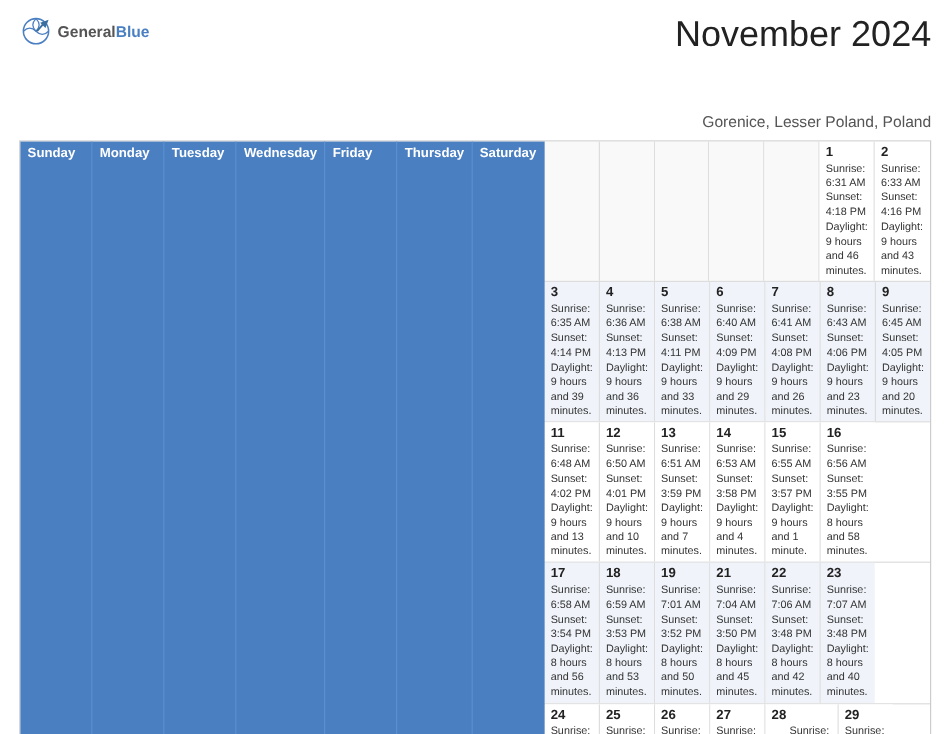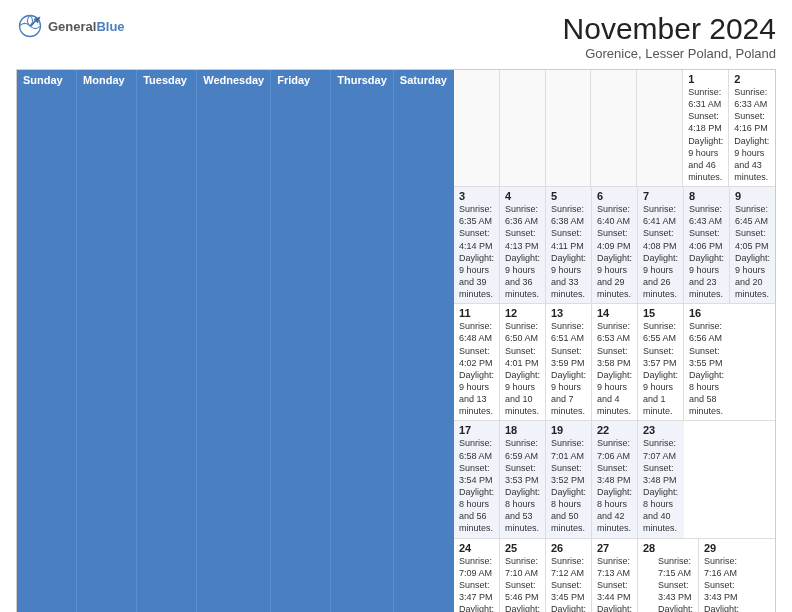--- a/index.html
+++ b/index.html
@@ -36,20 +36,21 @@
       text-align: right;
     }
     .month-title {
       font-size: 30px;
       font-weight: 300;
       color: #222;
     }
     .location {
       font-size: 13px;
       color: #555;
+      margin-top: 48px;
     }
     .calendar {
       flex: 1;
       display: flex;
       flex-direction: row;
       border: 1px solid #ccc;
     }
     .cal-header {
       display: grid;
       grid-template-columns: repeat(7, 1fr);
@@ -252,20 +253,26 @@
 Sunset: 3:53 PM
 Daylight: 8 hours and 53 minutes.</div>
           </div>
           <div class="cal-cell alt">
             <span class="day-num">19</span>
             <div class="cell-info" style="white-space: pre-line;">Sunrise: 7:01 AM
 Sunset: 3:52 PM
 Daylight: 8 hours and 50 minutes.</div>
           </div>
           <div class="cal-cell alt">
+            <span class="day-num">21</span>
+            <div class="cell-info" style="white-space: pre-line;">Sunrise: 7:04 AM
+Sunset: 3:50 PM
+Daylight: 8 hours and 45 minutes.</div>
+          </div>
+          <div class="cal-cell alt">
             <span class="day-num">22</span>
             <div class="cell-info" style="white-space: pre-line;">Sunrise: 7:06 AM
 Sunset: 3:48 PM
 Daylight: 8 hours and 42 minutes.</div>
           </div>
           <div class="cal-cell alt">
             <span class="day-num">23</span>
             <div class="cell-info" style="white-space: pre-line;">Sunrise: 7:07 AM
 Sunset: 3:48 PM
 Daylight: 8 hours and 40 minutes.</div>

